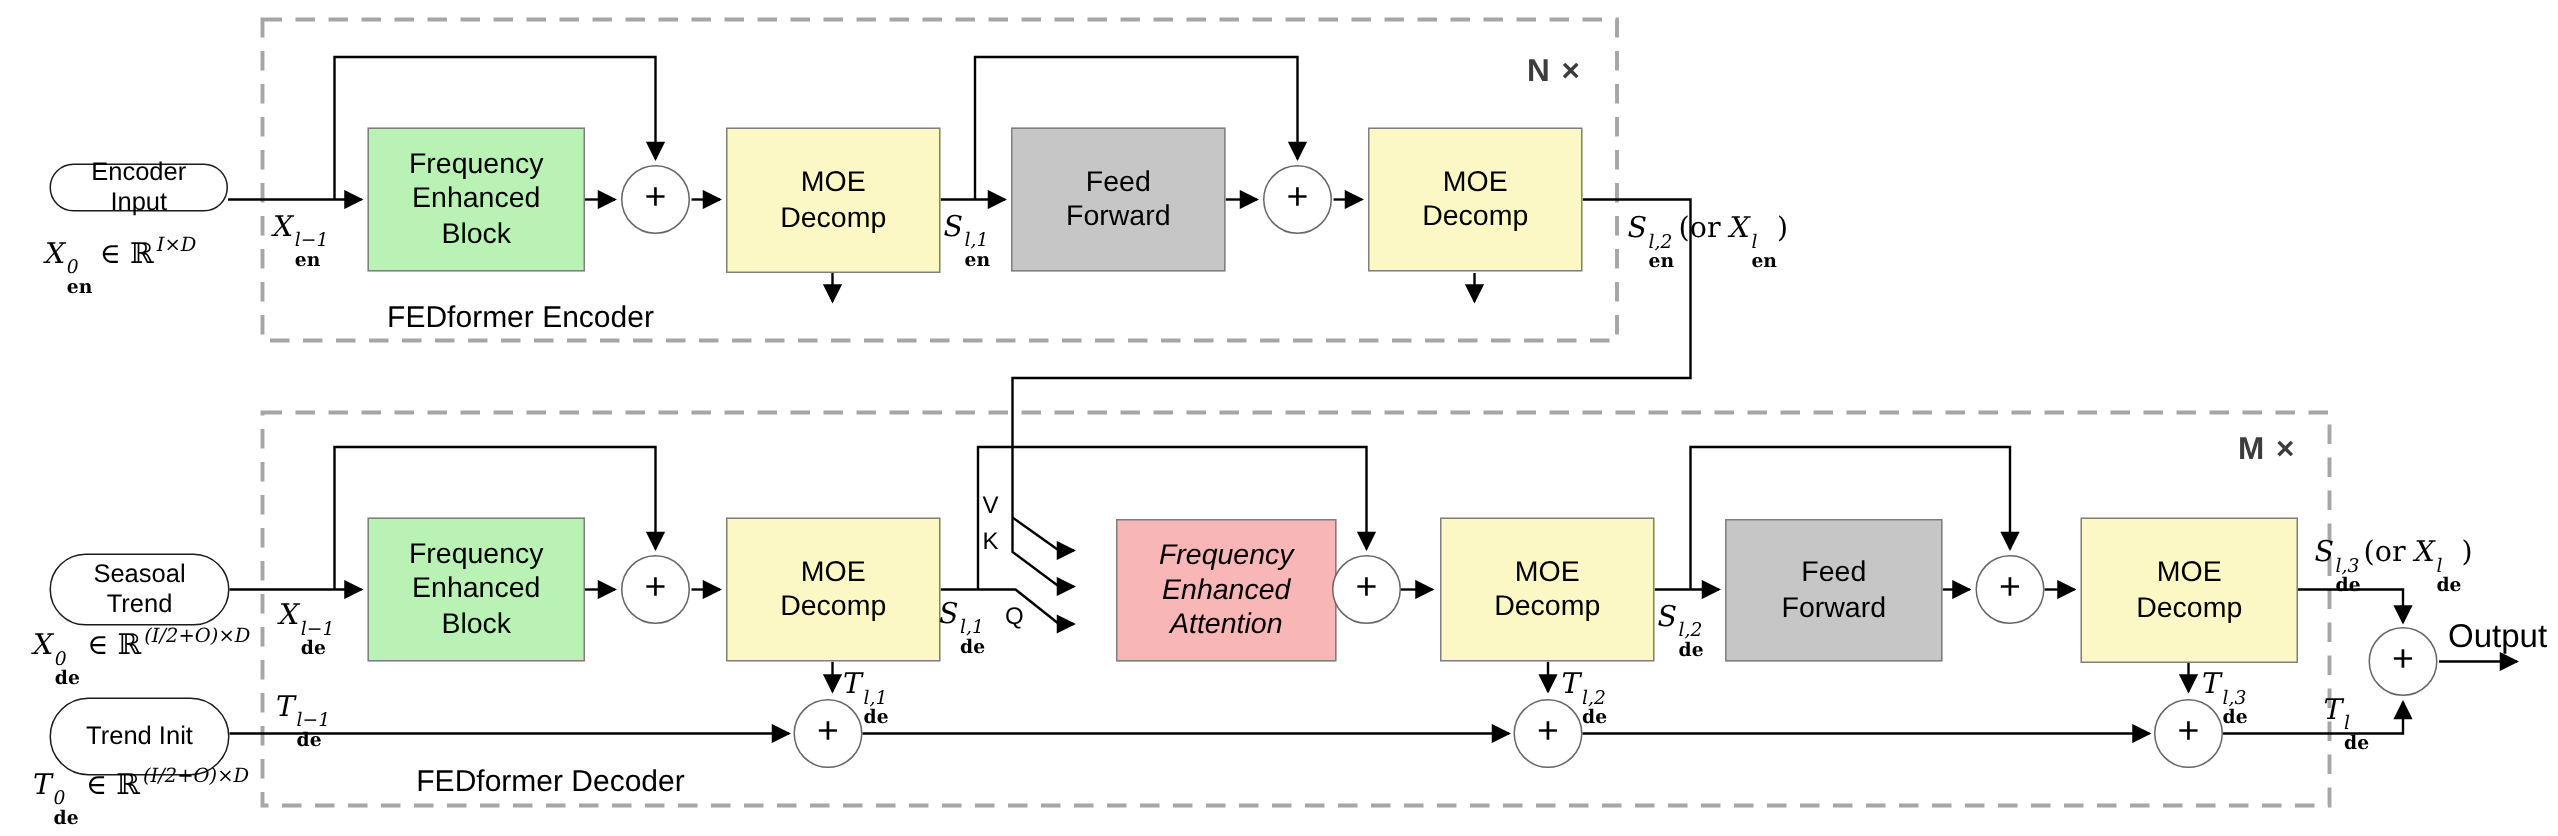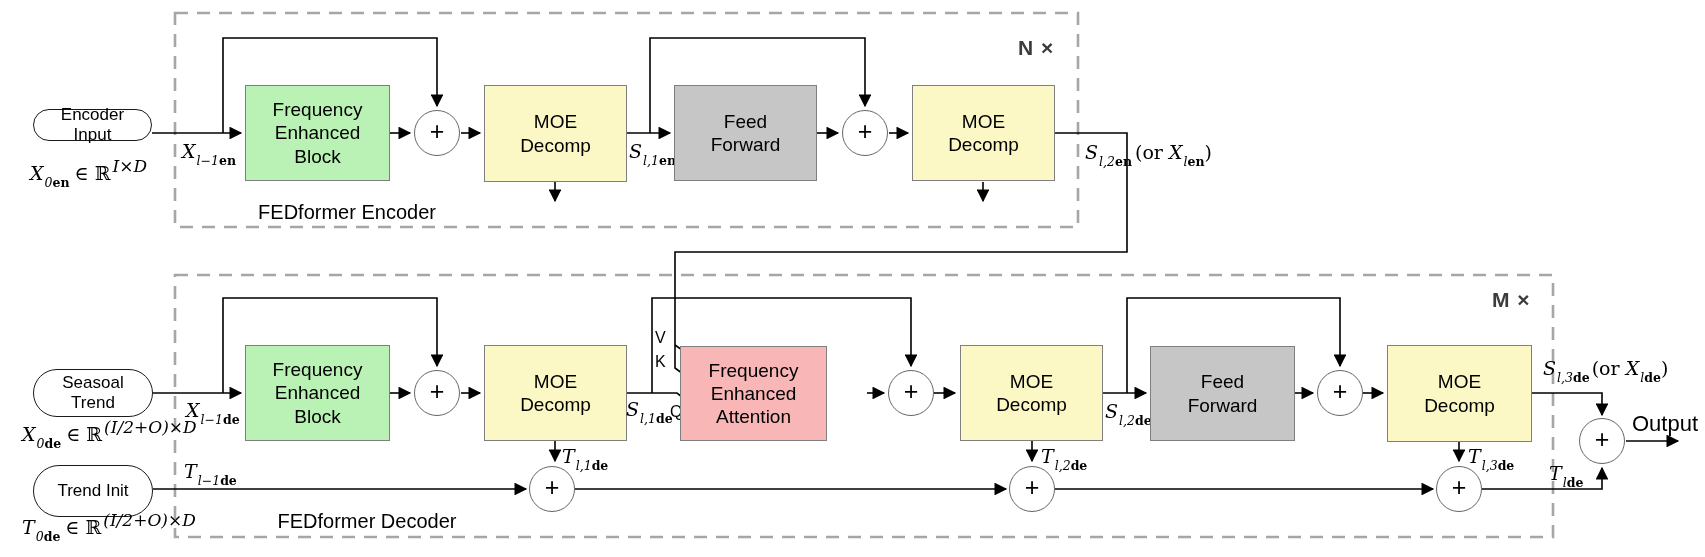--- a/index.html
+++ b/index.html
@@ -21,27 +21,27 @@
         box-sizing:border-box;color:#000;padding-bottom:3px;}
 
   .slabel{position:absolute;color:#000;white-space:nowrap;}
   .vkq{font-size:16px;}
   .repeat{font-size:21px;font-weight:600;color:#3c3c3c;letter-spacing:1px;}
   .region-title{font-size:20px;color:#000;text-align:center;}
   .outlab{font-size:22px;}
 
   .math{position:absolute;font-family:"DejaVu Serif",serif;font-size:19px;color:#000;white-space:nowrap;}
   .math i{font-style:italic;}
-  .math .ss{display:inline-flex;flex-direction:row;align-items:flex-start;vertical-align:-7px;
+  .math .ss{display:inline-flex;flex-direction:column;align-items:flex-start;vertical-align:-7px;
             font-size:12.5px;line-height:1.05;margin-left:1px;}
   .math .sp{font-style:italic;}
   .math .sb{font-style:normal;font-weight:bold;}
   .math .pre,.math .post{font-style:normal;}
   .math .mid{font-style:normal;margin:0 2px 0 5px;}
-  .math .dim{font-style:italic;font-size:17px;vertical-align:8px;text-align:right;}
+  .math .dim{font-style:italic;font-size:13px;vertical-align:8px;text-align:right;}
 </style>
 </head>
 <body>
 
 <div class="canvas">
 
   <svg class="wires" width="1705" height="557" viewBox="0 0 1705 557">
     <defs>
       <marker id="ah" viewBox="0 0 10 10" refX="9" refY="5" markerWidth="9" markerHeight="8" orient="auto-start-reverse">
         <path d="M0,0 L10,5 L0,10 z" fill="#000"></path>
@@ -196,21 +196,21 @@
   <span class="math" style="left:626px;top:398px">
     <i>S</i><span class="ss">
         <span class="sp">l,1</span>
         <span class="sb">de</span>
       </span>
   </span>
   <span class="slabel vkq" style="left:655px;top:329px">V</span>
   <span class="slabel vkq" style="left:655px;top:353px">K</span>
   <span class="slabel vkq" style="left:670px;top:403px">Q</span>
 
-  <div class="box" style="left: 680px; top: 346px; width: 147px; height: 95px; background: rgb(248, 182, 182);">
+  <div class="box" style="left: 744px; top: 346px; width: 147px; height: 95px; background: rgb(248, 182, 182); font-style: italic;">
     <span class="lbl" style="max-width:104px">Frequency Enhanced Attention</span>
   </div>
 
   <div class="plus-circle" style="left:888px;top:370px">+</div>
 
   <div class="box" style="left: 960px; top: 345px; width: 143px; height: 96px; background: rgb(251, 248, 198);">
     <span class="lbl" style="max-width:82px">MOE Decomp</span>
   </div>
 
   <span class="math" style="left:1105px;top:400px">

